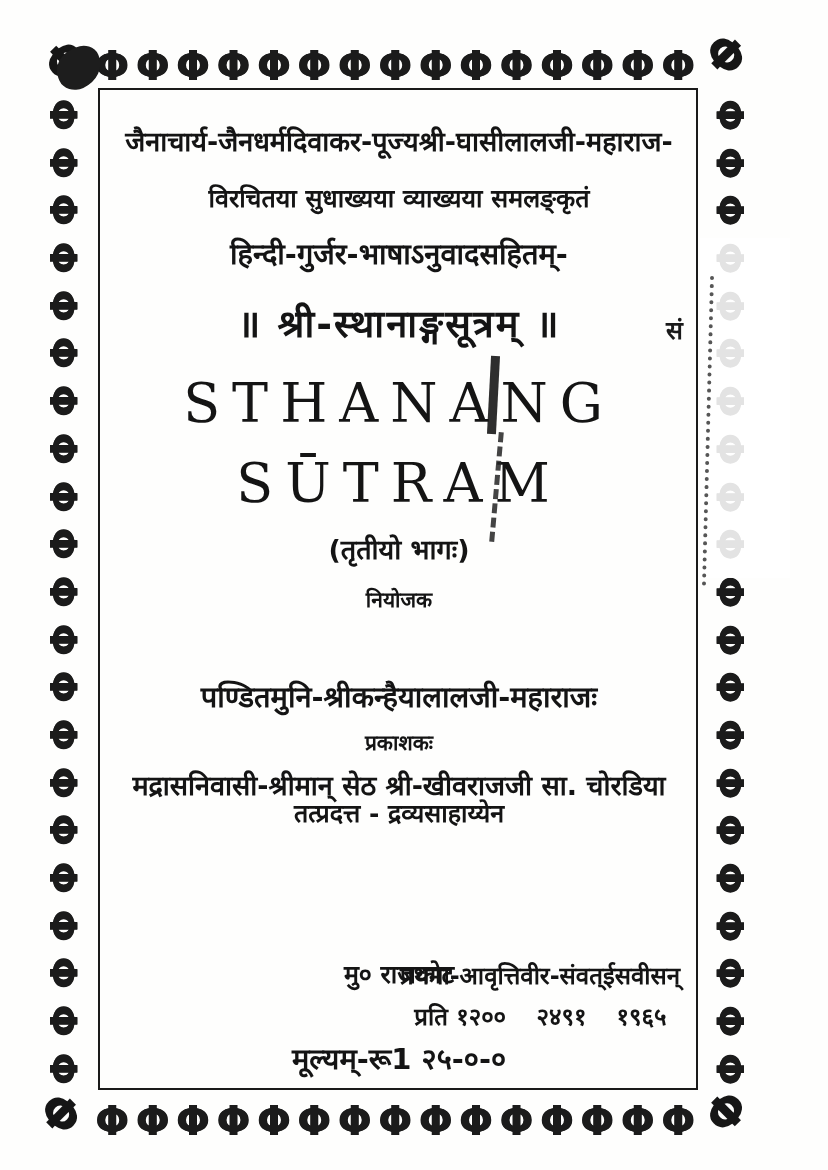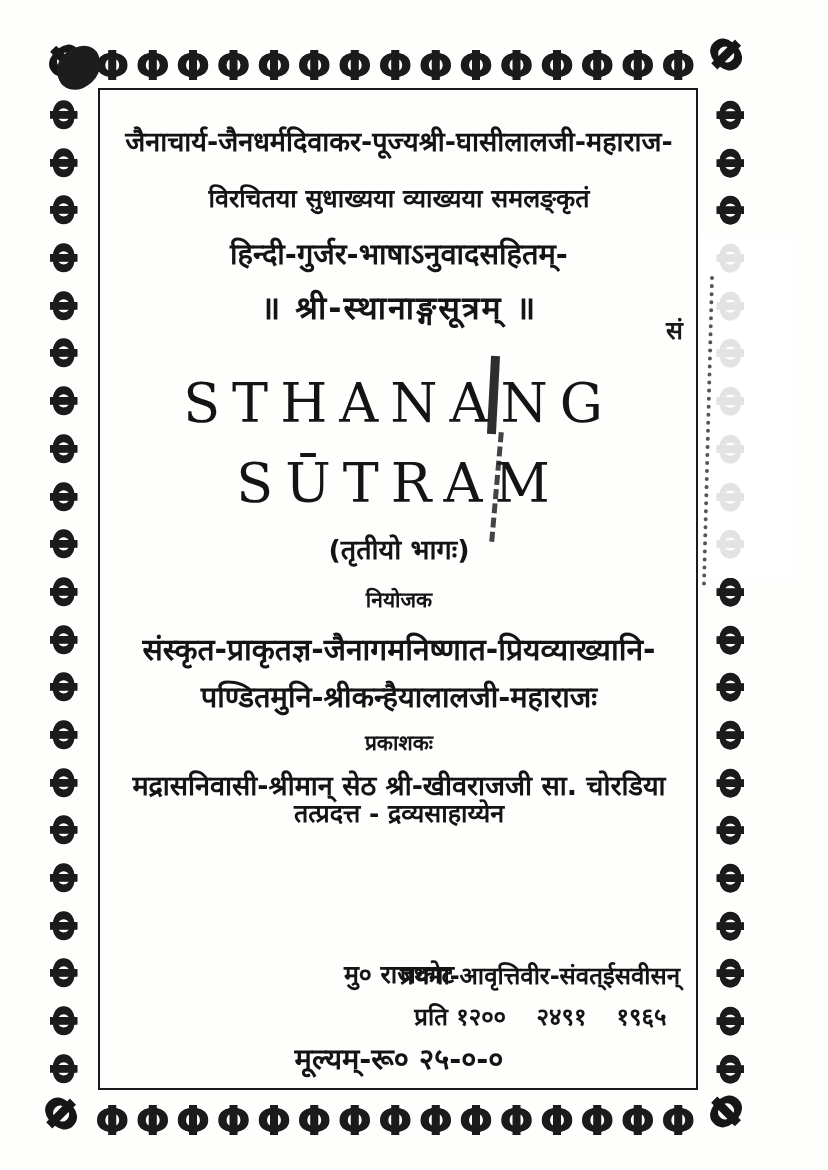--- a/index.html
+++ b/index.html
@@ -35,21 +35,21 @@
 
   
   .tline{position:absolute;left:104px;width:590px;text-align:center;
          font-weight:700;white-space:nowrap;}
   .dev{font-family:"DejaVu Sans","Liberation Sans",sans-serif;}
   .lat{font-family:"DejaVu Serif","Liberation Serif",serif;font-weight:400;}
 
   .l-head1{top:122px;font-size:27px;}
   .l-head2{top:180px;font-size:25px;}
   .l-head3{top:233px;font-size:29px;}
-  .l-devtitle{top:285px;font-size:32px;letter-spacing:2px;}
+  .l-devtitle{top:296px;font-size:38px;letter-spacing:2px;}
   .l-lat1{top:372px;font-size:54px;letter-spacing:12px;}
   .l-lat2{top:452px;font-size:54px;letter-spacing:12px;}
   .l-part{top:530px;font-size:27px;}
   .l-niyojak{top:585px;font-size:21px;}
   .l-ed1{top:628px;font-size:30px;}
   .l-ed2{top:676px;font-size:29px;text-align:center;}
   .l-prakashak{top:728px;font-size:21px;}
   .l-patron1{top:766px;font-size:27px;}
   .l-patron2{top:795px;font-size:25px;}
   .l-soc1{top:845px;font-size:26px;}
@@ -172,21 +172,20 @@
   <div class="tline dev l-head1">जैनाचार्य-जैनधर्मदिवाकर-पूज्यश्री-घासीलालजी-महाराज-</div>
   <div class="tline dev l-head2">विरचितया सुधाख्यया व्याख्यया समलङ्कृतं</div>
   <div class="tline dev l-head3">हिन्दी-गुर्जर-भाषाऽनुवादसहितम्-</div>
 
   <div class="tline dev l-devtitle">॥ श्री-स्थानाङ्गसूत्रम् ॥</div>
   <div class="tline lat l-lat1">STHANANG</div>
   <div class="tline dev l-part">(तृतीयो भागः)</div>
 
   <div class="tline lat l-lat2">SŪTRAM</div>
   <div class="tline dev l-niyojak">नियोजक</div>
-  <div class="tline dev l-ed1">संस्कृत-प्राकृतज्ञ-जैनागमनिष्णात-प्रियव्याख्यानि-</div>
   <div class="tline dev l-ed2">पण्डितमुनि-श्रीकन्हैयालालजी-महाराजः</div>
 
   <div class="tline dev l-prakashak">प्रकाशकः</div>
   <div class="tline dev l-patron1">मद्रासनिवासी-श्रीमान् सेठ श्री-खीवराजजी सा. चोरडिया</div>
   <div class="tline dev l-patron2">तत्प्रदत्त - द्रव्यसाहाय्येन</div>
   <div class="tline dev l-place">मु० राजकोट</div>
 
   <div class="edition-row">
     <div class="edition-col">
       <div class="lbl dev">प्रथमा-आवृत्ति</div>
@@ -195,21 +194,21 @@
     <div class="edition-col">
       <div class="lbl dev">वीर-संवत्</div>
       <div class="val dev">२४९१</div>
     </div>
     <div class="edition-col">
       <div class="lbl dev">ईसवीसन्</div>
       <div class="val dev">१९६५</div>
     </div>
   </div>
 
-  <div class="tline dev l-price">मूल्यम्-रू० २५-०-०</div>
+  <div class="tline dev l-price">मूल्यम्-रू1 २५-०-०</div>
 
   <div class="smudge1"></div>
   <div class="smudge2"></div>
   <div class="fade-patch"></div>
   <div class="scribble"></div>
   <div class="margin-note dev">सं</div>
 
 </div>
 
 </body></html>

